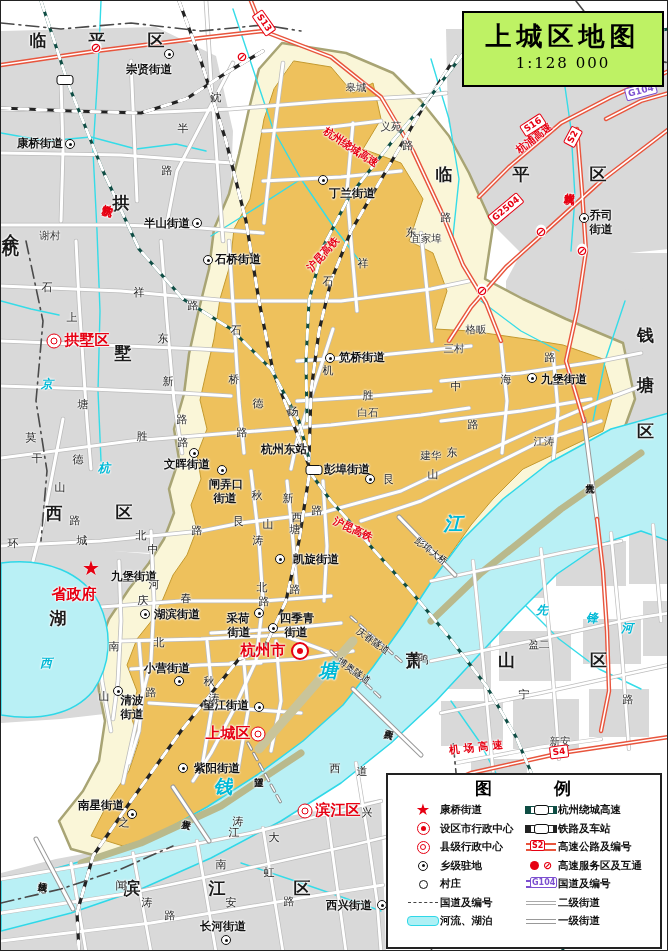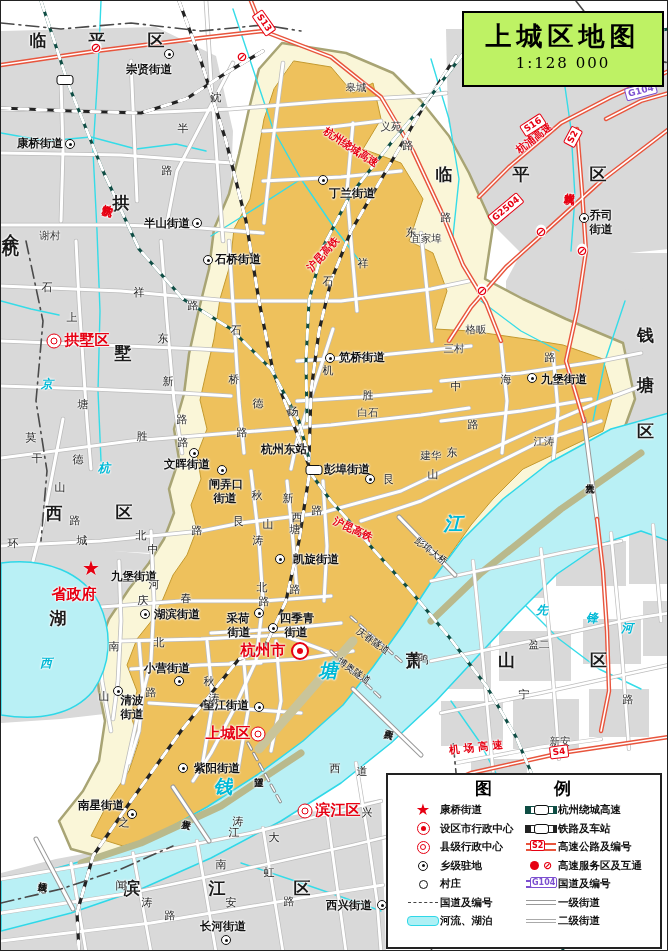--- a/index.html
+++ b/index.html
@@ -601,26 +601,26 @@
           <div class="lgrow">
             <span class="lgsym">
               <span class="s-exp g">
                 <span class="b">G104</span>
               </span>
             </span>
             <span class="lglab">国道及编号</span>
           </div>
           <div class="lgrow">
             <span class="lgsym">
+              <span class="s-road2"></span>
+            </span>
+            <span class="lglab">二级街道</span>
+          </div>
+          <div class="lgrow">
+            <span class="lgsym">
               <span class="s-road1"></span>
             </span>
             <span class="lglab">一级街道</span>
-          </div>
-          <div class="lgrow">
-            <span class="lgsym">
-              <span class="s-road2"></span>
-            </span>
-            <span class="lglab">二级街道</span>
           </div>
         </div>
     </div>
   </div>
 </div>
 
 </body></html>

